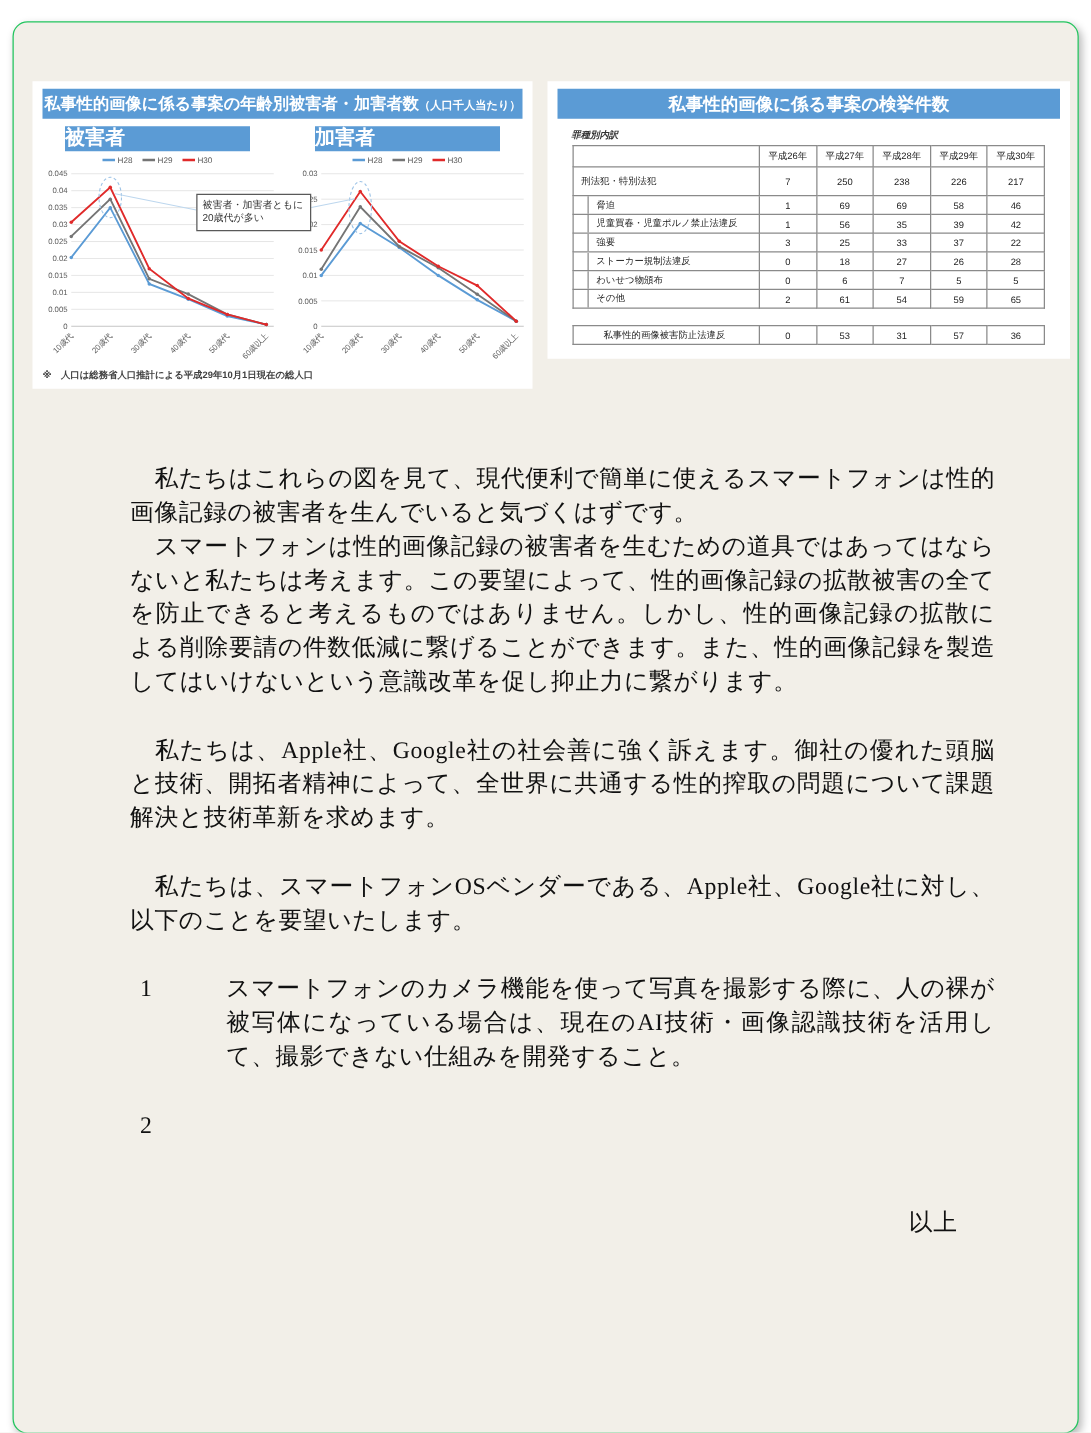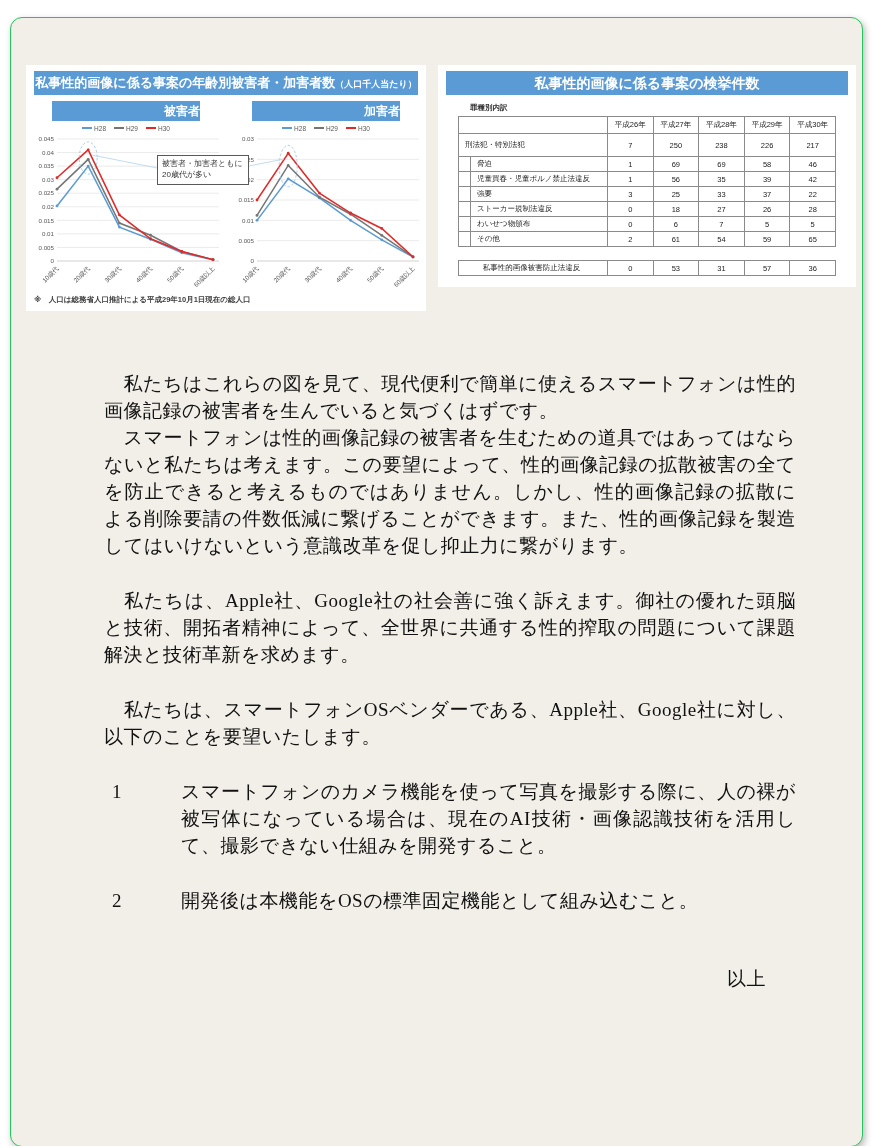--- a/index.html
+++ b/index.html
@@ -20,42 +20,42 @@
   .fig-title{
     margin:6px 8px 4px;height:24px;line-height:24px;background:#5b9bd5;
     color:#ffffff;text-align:center;font-weight:bold;font-size:13px;
     white-space:nowrap;
   }
   .fig-title .unit{font-size:9px;font-weight:bold;}
   .panels{display:flex;position:relative;}
   .panel{width:200px;display:flex;flex-direction:column;align-items:center;}
   .panel-head{
     width:148px;height:20px;line-height:20px;background:#5b9bd5;color:#fff;
-    text-align:right;font-weight:bold;font-size:12px;margin:2px auto;
+    text-align:left;font-weight:bold;font-size:16px;margin:2px auto;
   }
   .legend{height:10px;display:flex;justify-content:center;gap:8px;
     font-size:6.5px;color:#595959;align-items:center;}
   .lg{display:flex;align-items:center;gap:2px;}
   .lg-line{display:inline-block;width:10px;height:2px;}
   svg.chart{display:block;}
   .annotation{
     position:absolute;left:131px;top:90px;width:82px;background:#ffffff;
     border:1px solid #595959;font-size:8px;line-height:1.35;color:#333;
     padding:3px 4px;z-index:3;text-align:left;
   }
   .overlay{position:absolute;left:0;top:0;width:400px;height:246px;
     pointer-events:none;z-index:2;}
   .fig-note{font-size:7.5px;font-weight:bold;color:#404040;margin:4px 0 0 8px;}
   
   .fig-right{
     position:absolute;left:427px;top:47px;width:418px;height:222px;
     background:#ffffff;overflow:hidden;
   }
   .fig-right .fig-title{font-size:14px;}
-  .sub-label{font-size:7.5px;font-weight:bold;color:#333;margin:8px 0 3px 32px;}
+  .sub-label{font-size:7.5px;font-weight:bold;color:#333;margin:8px 0 3px 19px;font-style:italic;}
   table.exum{border-collapse:collapse;width:378px;margin:0 20px;
     font-size:7.5px;color:#222;table-layout:fixed;}
   table.exum td,table.exum th{
     border:1px solid #8a8a8a;padding:2px 3px;text-align:center;
     font-weight:normal;overflow:hidden;white-space:nowrap;}
   table.exum td.lbl{text-align:left;padding-left:6px;}
   table.exum tr.main td{padding-top:6px;padding-bottom:6px;}
   table.exum tr.sub td.lbl{
     padding-left:18px;
     background-image:linear-gradient(#8a8a8a,#8a8a8a);
@@ -309,18 +309,17 @@
     <p class="para">　私たちはこれらの図を見て、現代便利で簡単に使えるスマートフォンは性的画像記録の被害者を生んでいると気づくはずです。</p>
     <p class="para">　スマートフォンは性的画像記録の被害者を生むための道具ではあってはならないと私たちは考えます。この要望によって、性的画像記録の拡散被害の全てを防止できると考えるものではありません。しかし、性的画像記録の拡散による削除要請の件数低減に繋げることができます。また、性的画像記録を製造してはいけないという意識改革を促し抑止力に繋がります。</p>
     <p class="para gap">　私たちは、Apple社、Google社の社会善に強く訴えます。御社の優れた頭脳と技術、開拓者精神によって、全世界に共通する性的搾取の問題について課題解決と技術革新を求めます。</p>
     <p class="para gap">　私たちは、スマートフォンOSベンダーである、Apple社、Google社に対し、以下のことを要望いたします。</p>
     <div class="item">
       <div class="item-num">1</div>
       <div class="item-text">スマートフォンのカメラ機能を使って写真を撮影する際に、人の裸が被写体になっている場合は、現在のAI技術・画像認識技術を活用して、撮影できない仕組みを開発すること。</div>
     </div>
     <div class="item">
       <div class="item-num">2</div>
-      <div class="item-text">開発後は本機能をOSの標準固定機能として組み込むこと。</div>
     </div>
     <p class="para closing">以上</p>
   </div>
 
 </div>
 
 </body></html>

